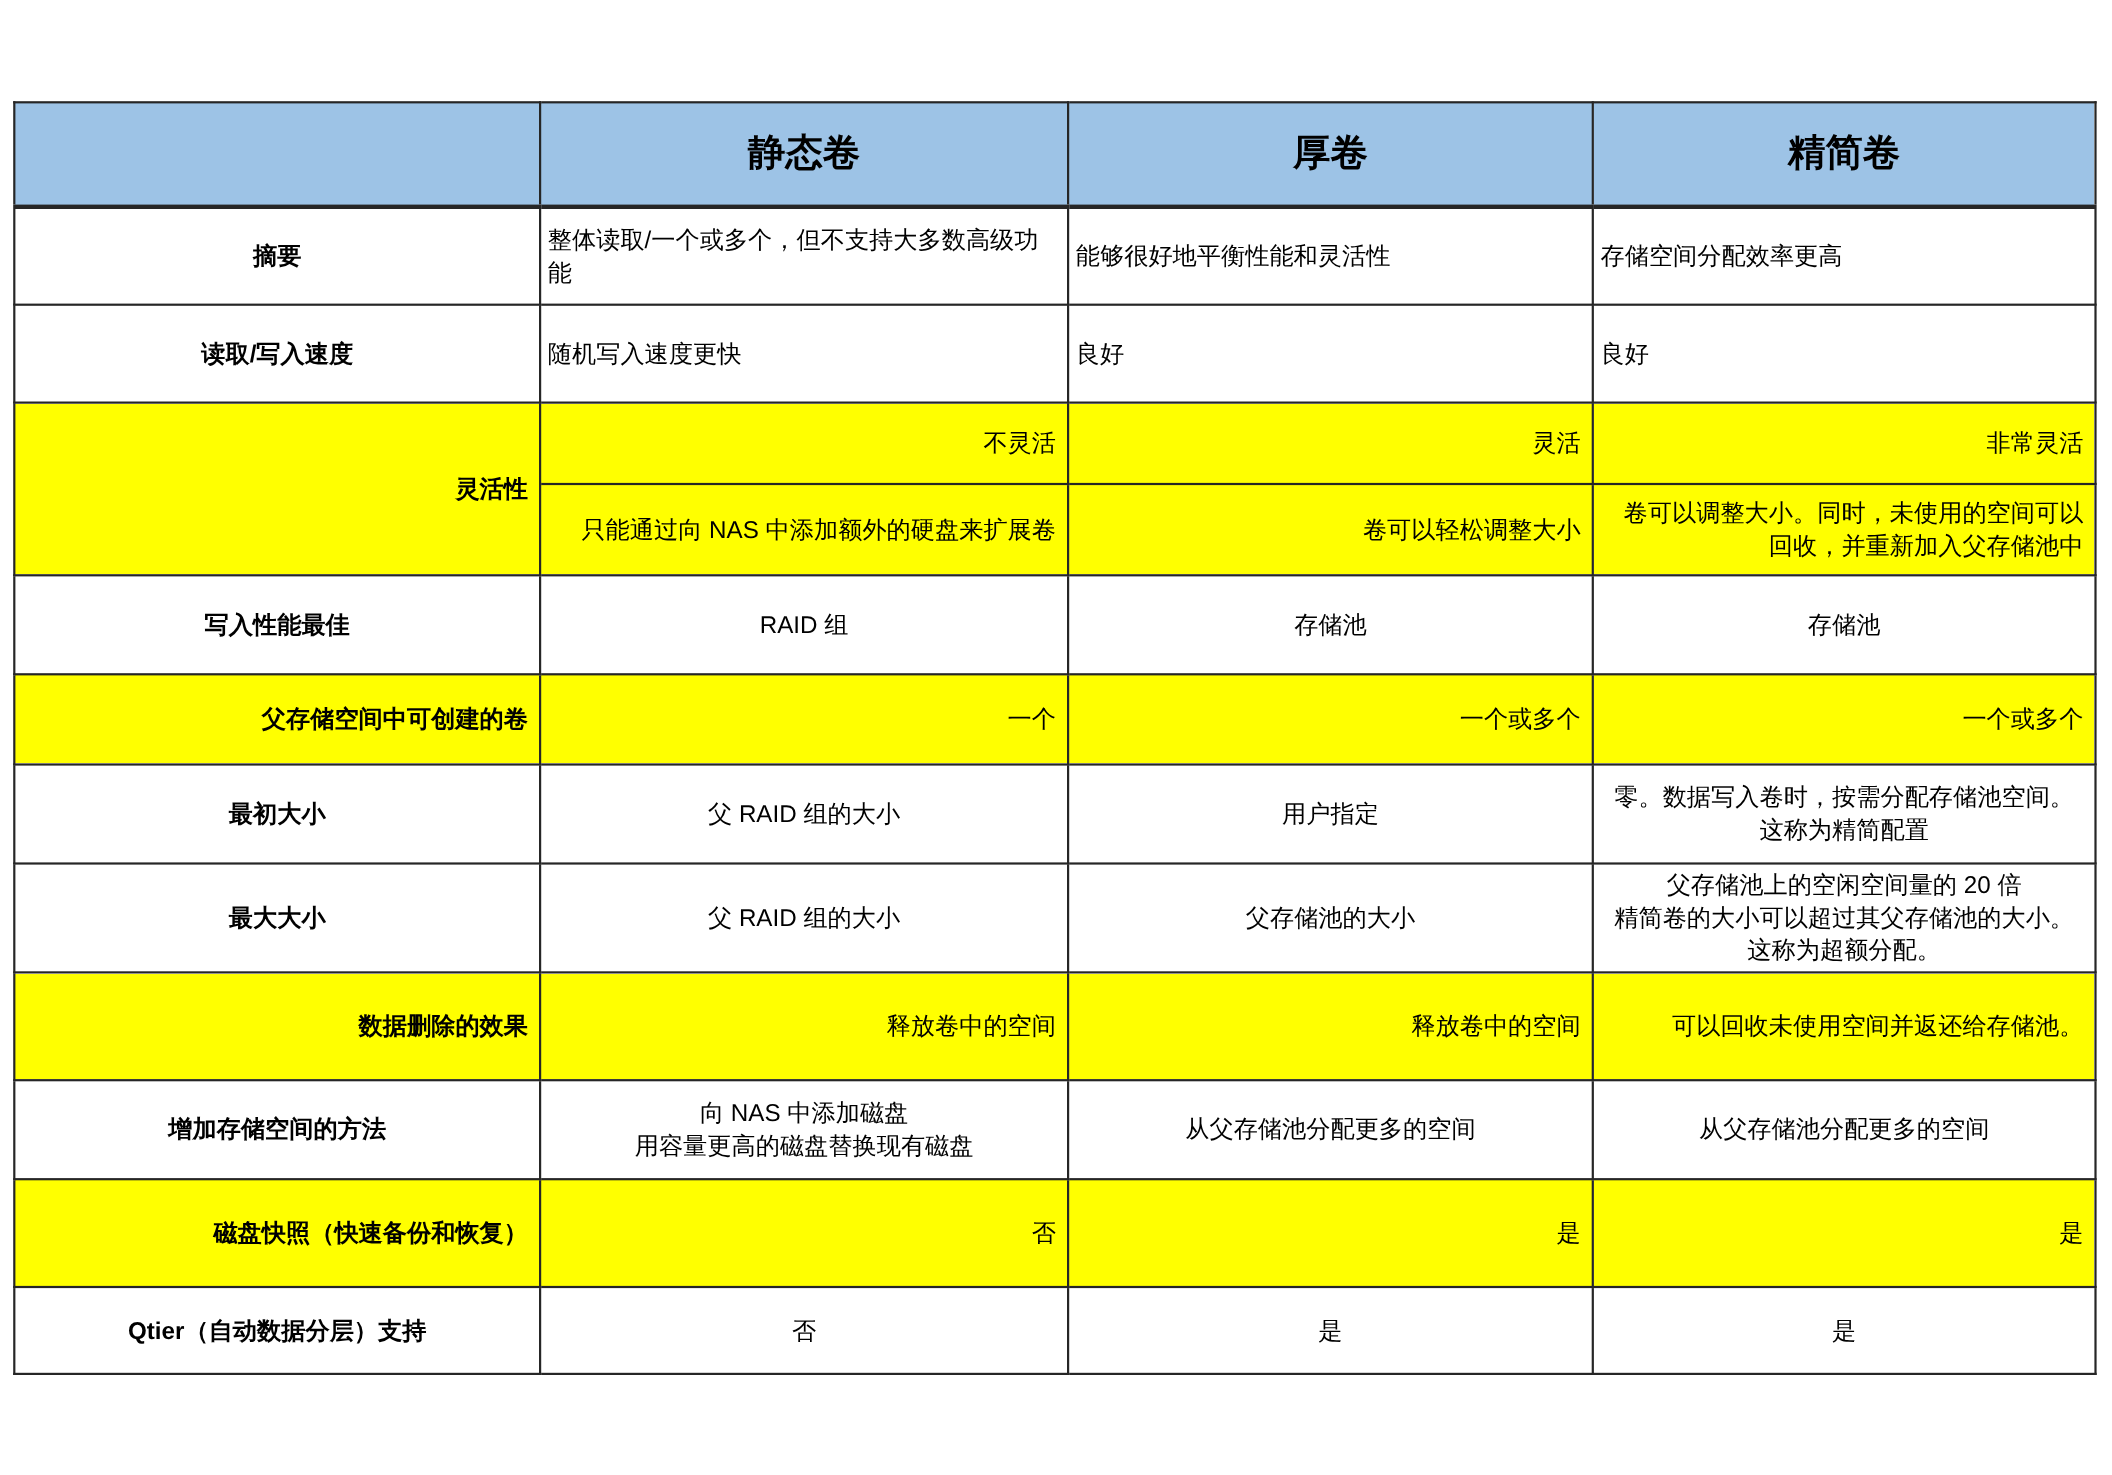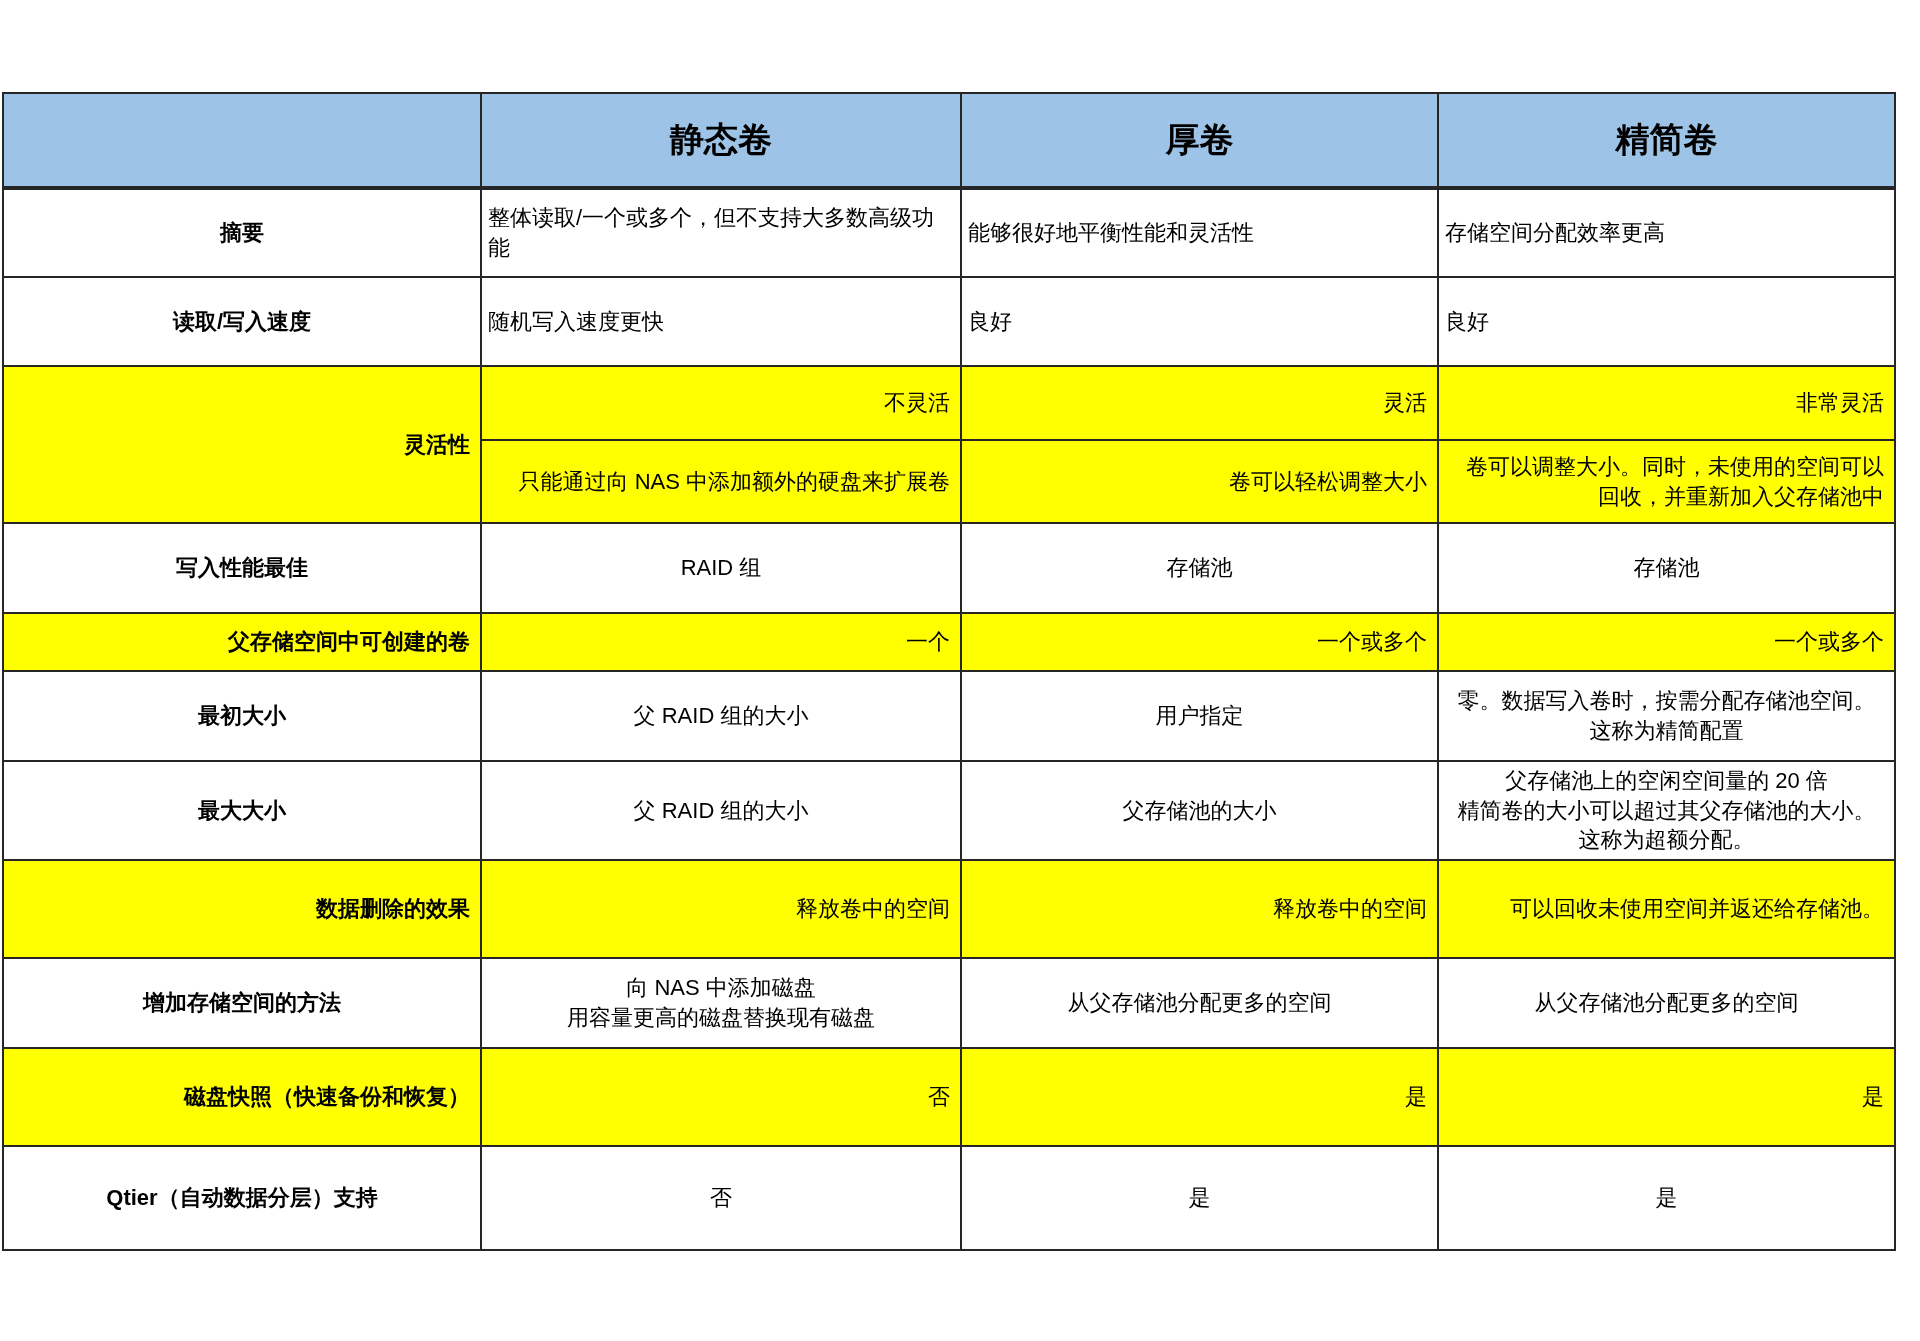--- a/index.html
+++ b/index.html
@@ -9,21 +9,21 @@
   }
   body {
     width: 1920px;
     height: 1341px;
     position: relative;
     font-family: "Liberation Sans", "DejaVu Sans", sans-serif;
     color: #000000;
   }
   table.cmp {
     position: absolute;
-    left: 2px;
+    left: 12px;
     top: 92px;
     width: 1892px;
     border-collapse: collapse;
     table-layout: fixed;
     padding-left: 20px;
   }
   .cmp th, .cmp td {
     border: 2px solid var(--border-color, #262626);
     padding: 4px 10px;
     font-size: 22px;
@@ -50,24 +50,24 @@
   }
   .cmp td.left {
     text-align: left;
     padding: 2px 6px;
   }
   
   tr.h89  { height: 89px; }
   tr.h74  { height: 74px; }
   tr.h73  { height: 83px; }
   tr.h90  { height: 90px; }
-  tr.h82  { height: 58px; }
+  tr.h82  { height: 82px; }
   tr.h96  { height: 96px; }
   tr.h88  { height: 98px; }
-  tr.h92  { height: 104px; }
+  tr.h92  { height: 79px; }
 </style>
 </head>
 <body>
 
 <table class="cmp">
   <colgroup>
     <col style="width:478px">
     <col style="width:480px">
     <col style="width:477px">
     <col style="width:457px">

